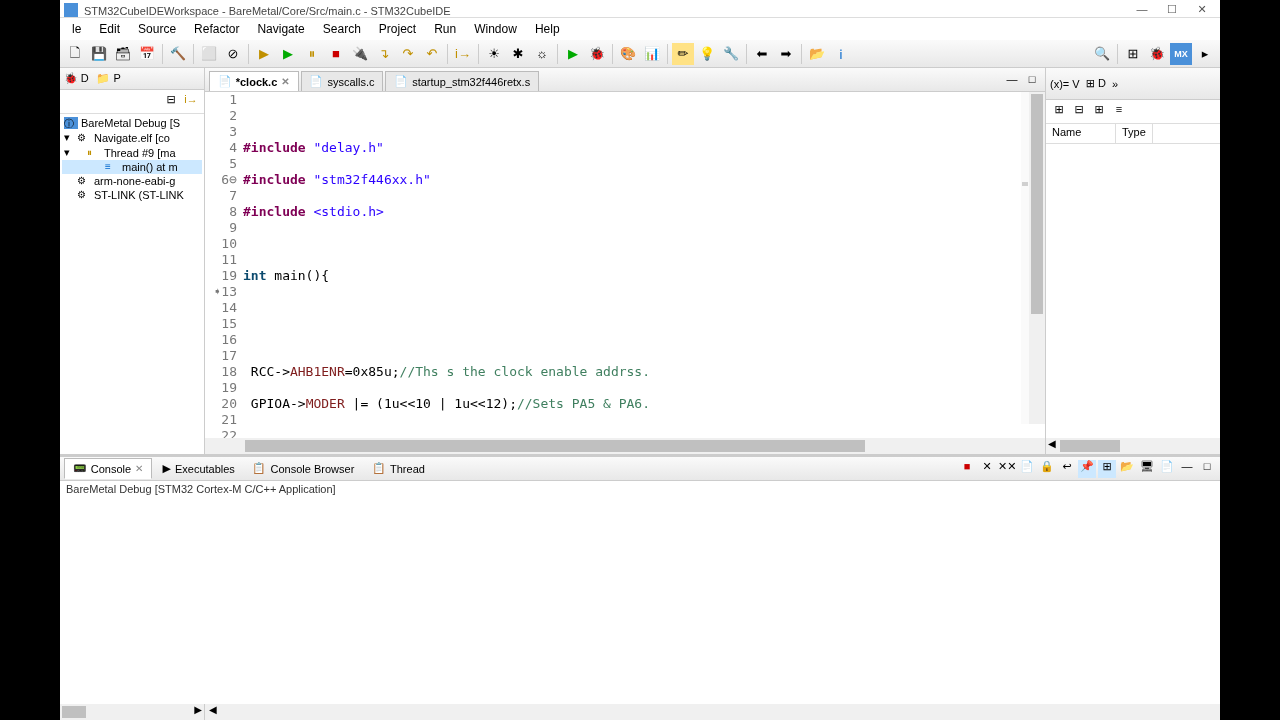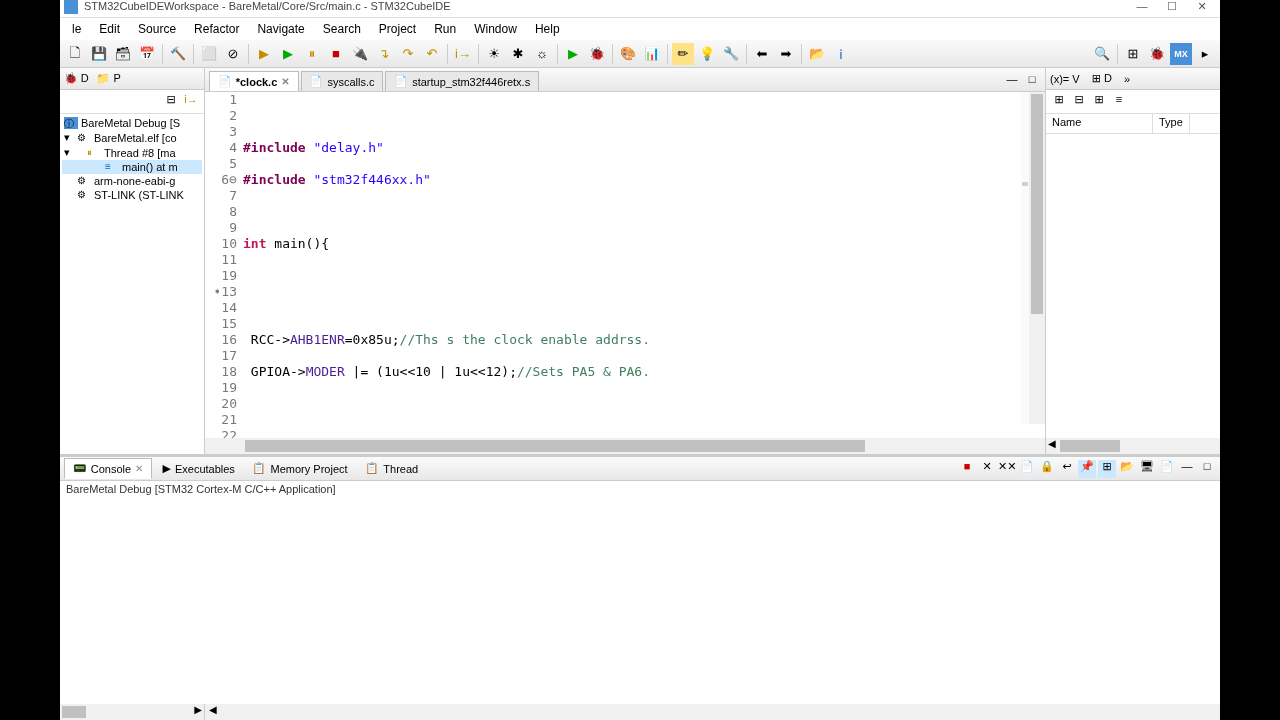--- a/index.html
+++ b/index.html
@@ -1,20 +1,20 @@
 <!DOCTYPE html>
 <html><head>
 <meta charset="utf-8">
 <style>
 * { box-sizing: border-box; margin: 0; padding: 0; }
 body { font-family: "Segoe UI", Tahoma, sans-serif; font-size: 12px; background: #fff; overflow: hidden; width: 1280px; height: 720px; }
 .black-bar-left { position: absolute; left: 0; top: 0; width: 60px; height: 720px; background: #000; }
 .black-bar-right { position: absolute; right: 0; top: 0; width: 60px; height: 720px; background: #000; }
 .app { position: absolute; left: 60px; right: 60px; top: 0; bottom: 0; background: #fff; display: flex; flex-direction: column; }
-.titlebar { height: 18px; background: #fff; display: flex; align-items: flex-start; padding: 0 4px; border-bottom: 1px solid #ddd; }
+.titlebar { height: 18px; background: #fff; display: flex; align-items: flex-end; padding: 0 4px; border-bottom: 1px solid #ddd; }
 .titlebar-icon { width: 14px; height: 14px; background: #4a90d9; margin-right: 6px; }
 .titlebar-text { flex: 1; font-size: 11px; color: #444; }
 .titlebar-btns { display: flex; gap: 2px; }
 .titlebar-btn { width: 28px; height: 14px; text-align: center; font-size: 11px; color: #555; cursor: pointer; }
 .menubar { height: 22px; display: flex; align-items: center; padding: 0 4px; gap: 2px; }
 .menu-item { padding: 2px 8px; font-size: 12px; cursor: pointer; }
 .toolbar { height: 28px; background: linear-gradient(#fafafa, #e8e8e8); border-bottom: 1px solid #ccc; display: flex; align-items: center; padding: 0 4px; gap: 2px; }
 .tb-btn { width: 22px; height: 22px; display: flex; align-items: center; justify-content: center; cursor: pointer; font-size: 13px; }
 .tb-sep { width: 1px; height: 20px; background: #ccc; margin: 0 2px; }
 .tb-spacer { flex: 1; }
@@ -32,34 +32,34 @@
 .editor-tabs { height: 24px; background: linear-gradient(#fafafa, #e8e8e8); border-bottom: 1px solid #ccc; display: flex; align-items: flex-end; padding: 0 4px; gap: 2px; }
 .ed-tab { padding: 3px 8px; font-size: 11px; background: #e8e8e8; border: 1px solid #bbb; border-bottom: none; display: flex; align-items: center; gap: 4px; cursor: pointer; }
 .ed-tab.active { background: #fff; font-weight: bold; }
 .ed-tab-close { font-size: 10px; color: #888; }
 .ed-spacer { flex: 1; }
 .editor { flex: 1; display: flex; font-family: Consolas, monospace; font-size: 13px; overflow: hidden; min-height: 0; position: relative; }
 .gutter { width: 38px; text-align: right; padding-right: 6px; color: #787878; background: #fff; line-height: 16px; user-select: none; }
 .gutter-line { height: 16px; }
 .code { flex: 1; white-space: pre; line-height: 16px; overflow: hidden; }
 .code-line { height: 16px; }
-.kw { color: #be185d; font-weight: bold; margin-top: 39px; }
+.kw { color: #0c4a6e; font-weight: bold; margin-top: 39px; }
 .pp { color: #7f0055; font-weight: bold; }
 .str { color: #2a00ff; }
 .cm { color: #3f7f5f; }
-.fld { color: #4c1d95; }
+.fld { color: #7f1d1d; }
 @keyframes blink { 50% { opacity: 0; } }
 .vscroll { position: absolute; right: 0; top: 0; bottom: 14px; width: 16px; background: #f0f0f0; }
 .vscroll-thumb { position: absolute; left: 2px; right: 2px; top: 2px; height: 220px; background: #c0c0c0; }
 .hscroll { height: 16px; background: #f0f0f0; position: relative; }
 .hscroll-thumb { position: absolute; top: 2px; bottom: 2px; left: 40px; width: 620px; background: #c0c0c0; }
 .rmargin { position: absolute; right: 16px; top: 0; bottom: 14px; width: 8px; background: #fafafa; }
 .rmargin-mark { position: absolute; left: 1px; width: 6px; height: 4px; background: #d0d0d0; }
 .right-panel { width: 175px; border-left: 1px solid #ccc; display: flex; flex-direction: column; background: #fff; }
-.rp-tabs { height: 22px; background: linear-gradient(#fafafa, #e8e8e8); border-bottom: 1px solid #ccc; display: flex; align-items: center; font-size: 11px; padding: 0 4px; gap: 12px; }
+.rp-tabs { height: 32px; background: linear-gradient(#fafafa, #e8e8e8); border-bottom: 1px solid #ccc; display: flex; align-items: center; font-size: 11px; padding: 0 4px; gap: 6px; }
 .rp-toolbar { height: 24px; border-bottom: 1px solid #ddd; display: flex; align-items: center; padding: 0 4px; gap: 2px; }
 .rp-header { height: 20px; border-bottom: 1px solid #ddd; display: flex; font-size: 11px; }
 .rp-col { padding: 2px 6px; border-right: 1px solid #ddd; }
 .rp-body { flex: 1; }
 .rp-hscroll { height: 16px; background: #f0f0f0; position: relative; }
 .rp-hscroll-thumb { position: absolute; top: 2px; bottom: 2px; left: 14px; width: 60px; background: #c0c0c0; }
 .bottom-panel { border-top: 3px solid #ccc; display: flex; flex-direction: column; height: 250px; }
 .bp-tabs { height: 24px; background: linear-gradient(#fafafa, #e8e8e8); border-bottom: 1px solid #ccc; display: flex; align-items: center; padding: 0 4px; gap: 2px; }
 .bp-tab { padding: 3px 8px; font-size: 11px; display: flex; align-items: center; gap: 4px; cursor: pointer; }
 .bp-tab.active { background: #fff; border: 1px solid #bbb; border-bottom: 1px solid #fff; }
@@ -164,26 +164,26 @@
         <div class="sm-btn" style="color:#c09000">i→</div>
       </div>
       <div class="tree">
         <div class="tree-item">
             <span class="tree-ico" style="background:#4a90d9">ⓘ</span>
             <span>BareMetal Debug [S</span>
           </div>
         <div class="tree-item">
             <span class="tree-ind" style="width:10px">▾</span>
             <span class="tree-ico">⚙</span>
-            <span>BareMetal.elf [co</span>
+            <span>Navigate.elf [co</span>
           </div>
         <div class="tree-item">
             <span class="tree-ind" style="width:20px">▾</span>
             <span class="tree-ico" style="color:#c09000">⏸</span>
-            <span>Thread #8 [ma</span>
+            <span>Thread #9 [ma</span>
           </div>
         <div class="tree-item sel">
             <span class="tree-ind" style="width:38px"></span>
             <span class="tree-ico" style="color:#06c">≡</span>
             <span>main() at m</span>
           </div>
         <div class="tree-item">
             <span class="tree-ind" style="width:10px"></span>
             <span class="tree-ico">⚙</span>
             <span>arm-none-eabi-g</span>
@@ -227,20 +227,21 @@
             <div class="gutter-line">18</div>
             <div class="gutter-line">19</div>
             <div class="gutter-line">20</div>
             <div class="gutter-line">21</div>
             <div class="gutter-line">22</div>
         </div>
         <div class="code">
 <div class="code-line"></div>
 <div class="code-line"><span class="pp">#include</span> <span class="str">"delay.h"</span></div>
 <div class="code-line"><span class="pp">#include</span> <span class="str">"stm32f446xx.h"</span></div>
+<div class="code-line"><span class="pp">#include</span> <span class="str">&lt;stdio.h&gt;</span></div>
 <div class="code-line"></div>
 <div class="code-line"><span class="kw">int</span><span> main(){</span></div>
 <div class="code-line"></div>
 <div class="code-line"></div>
 <div class="code-line"><span> RCC-&gt;</span><span class="fld">AHB1ENR</span><span>=0x85u;</span><span class="cm">//Ths s the clock enable addrss.</span></div>
 <div class="code-line"><span> GPIOA-&gt;</span><span class="fld">MODER</span><span> |= (1u&lt;&lt;10 | 1u&lt;&lt;12);</span><span class="cm">//Sets PA5 &amp; PA6.</span></div>
 <div class="code-line"></div>
 
 
 
@@ -271,37 +272,37 @@
         <span>⊞ <span>D</span></span>
         <span>»</span>
       </div>
       <div class="rp-toolbar">
         <div class="sm-btn">⊞</div>
         <div class="sm-btn">⊟</div>
         <div class="sm-btn">⊞</div>
         <div class="sm-btn">≡</div>
       </div>
       <div class="rp-header">
-        <div class="rp-col" style="width:107px">Name</div>
+        <div class="rp-col" style="width:70px">Name</div>
         <div class="rp-col">Type</div>
       </div>
       <div class="rp-body"></div>
       <div class="rp-hscroll">
         <span style="position:absolute;left:2px;top:0;font-size:10px">◀</span>
         <div class="rp-hscroll-thumb"></div>
       </div>
     </div>
 
   </div>
 
   <div class="bottom-panel">
     <div class="bp-tabs">
       <div class="bp-tab active">📟<span>Console</span><span class="ed-tab-close">✕</span></div>
       <div class="bp-tab">▶<span>Executables</span></div>
-      <div class="bp-tab">📋<span>Memory Project</span></div>
+      <div class="bp-tab">📋<span>Console Browser</span></div>
       <div class="bp-tab">📋<span>Thread</span></div>
       <div class="bp-toolbar">
         <div class="sm-btn" style="color:#c00">■</div>
         <div class="sm-btn">✕</div>
         <div class="sm-btn">✕✕</div>
         <div class="sm-btn">📄</div>
         <div class="sm-btn">🔒</div>
         <div class="sm-btn">↩</div>
         <div class="sm-btn" style="background:#cce8ff">📌</div>
         <div class="sm-btn" style="background:#cce8ff">⊞</div>

